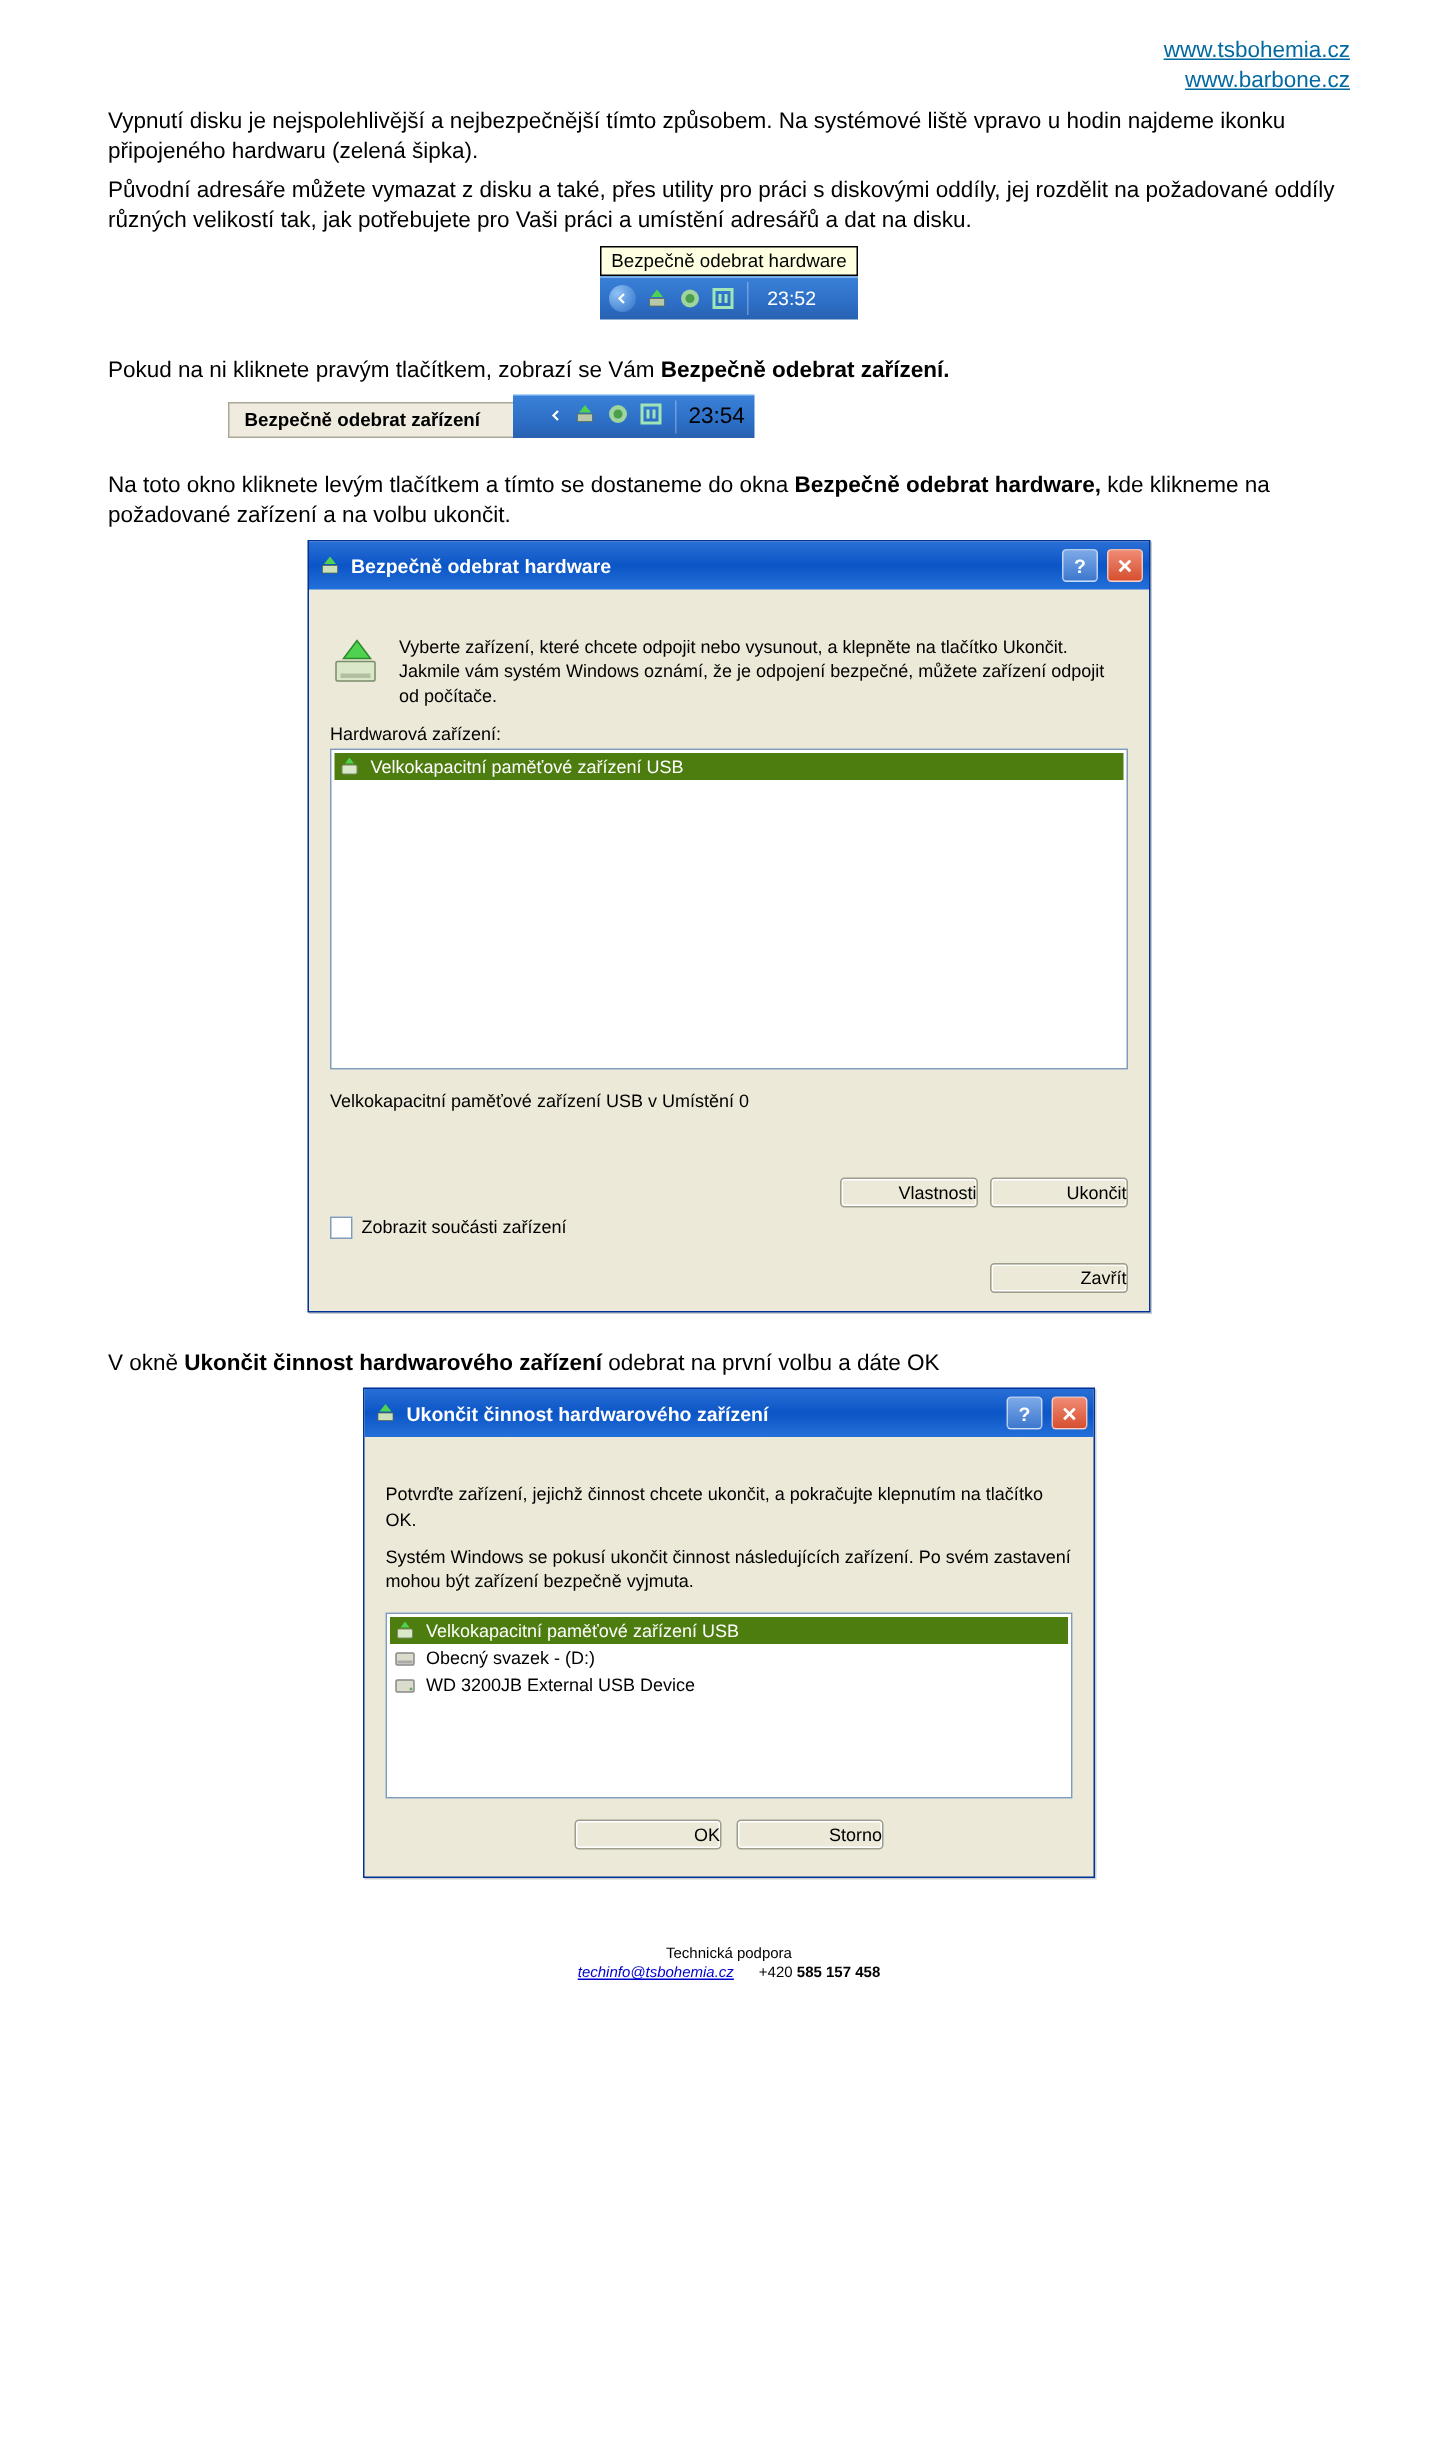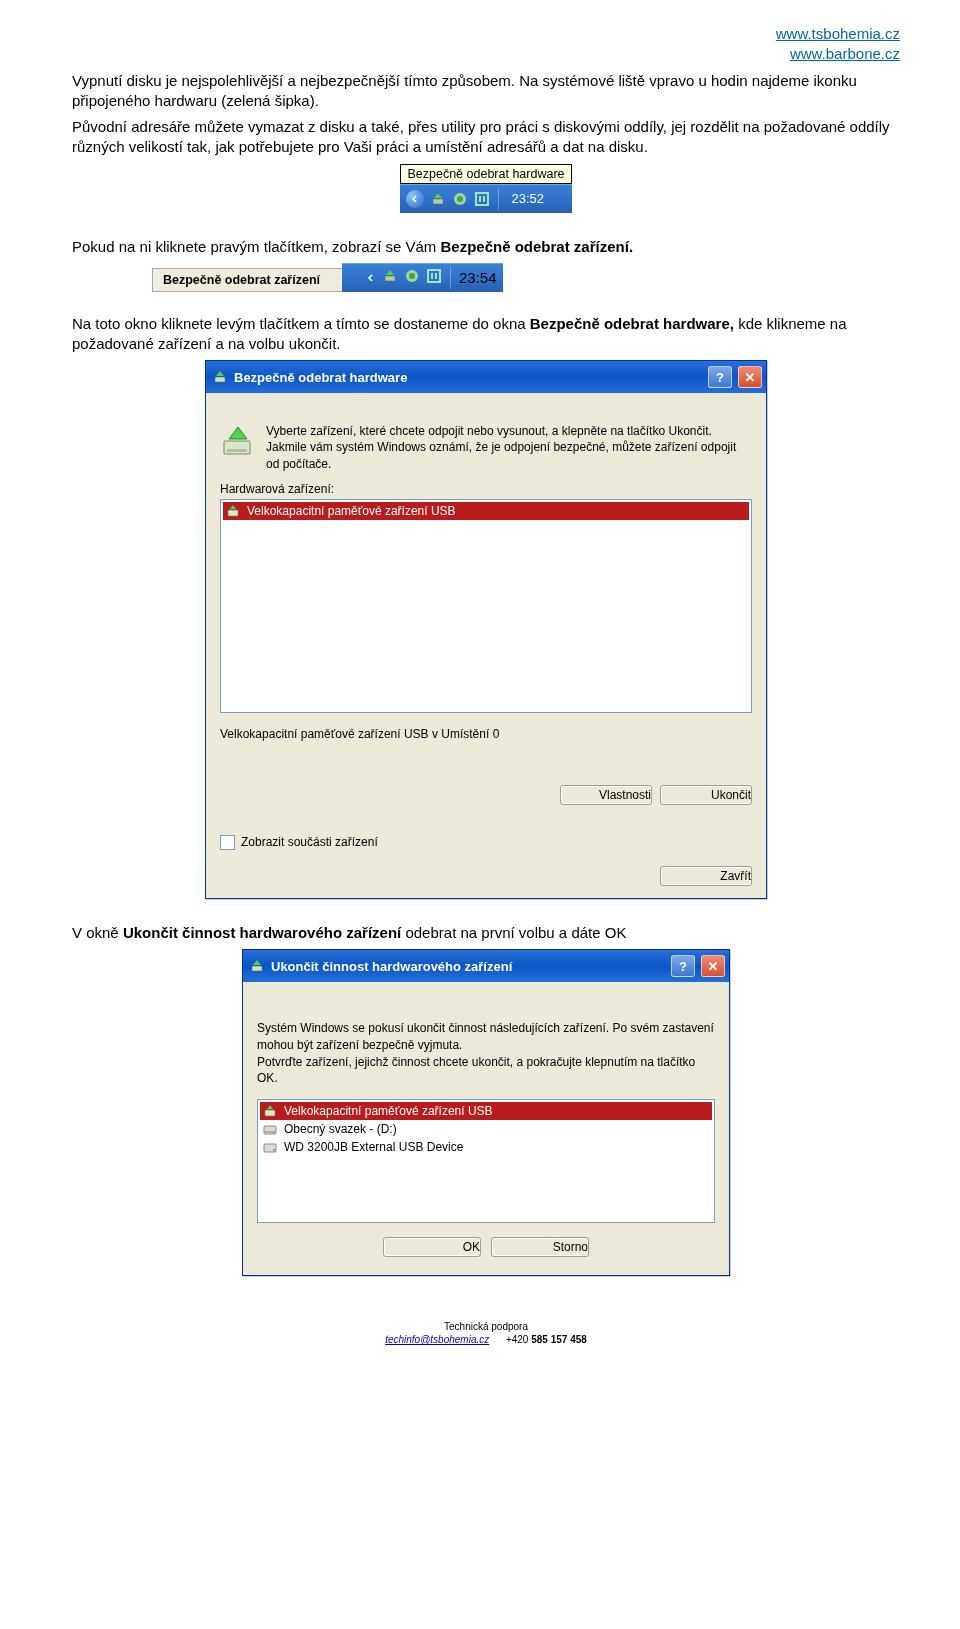--- a/index.html
+++ b/index.html
@@ -121,41 +121,41 @@
     border: 1px solid #7f9db9;
     height: 208px;
     padding: 2px;
     overflow: hidden;
   }
   .listbox .row {
     display: flex; align-items: center; gap: 6px;
     font-size: 12px; padding: 1px 2px;
   }
   .listbox .row.sel {
-    background: #b91c1c; color: #fff;
+    background: #4d7c0f; color: #fff;
   }
   .desc-box {
     margin-top: 10px;
     font-size: 12px;
     min-height: 52px;
     padding-top: 4px;
   }
   .dlg-foot-right { display:flex; justify-content:flex-end; gap:8px; margin-top:6px; }
   .winbtn {
     font-family: Tahoma, sans-serif;
     font-size: 12px;
     background: #ece9d8;
     border: 1px solid #9d9d90;
     border-radius: 3px;
     padding: 2px 0;
     min-width: 90px;
     text-align: right;
     box-shadow: inset 0 0 0 1px #fff, 0 0 0 1px rgba(0,0,0,0);
   }
-  .chk-row { display:flex; align-items:center; gap:6px; margin-top:30px; font-size:12px; }
+  .chk-row { display:flex; align-items:center; gap:6px; margin-top:6px; font-size:12px; }
   .chkbox {
     width: 13px; height: 13px; background:#fff; border:1px solid #7f9db9;
   }
 
   .dlg2 { width: 486px; }
   .dlg2 .intro-text { line-height: 1.4; }
   .dlg2 .listbox { height: 118px; }
   .dlg2 .dlg-foot-center { display:flex; justify-content:center; gap:10px; margin-top:14px; margin-bottom:6px;}
   .dlg2 .winbtn { min-width: 96px; }
 
@@ -325,22 +325,22 @@
               <rect x="3" y="8" width="10" height="5" fill="#cde0bc" stroke="#5a6a4a" stroke-width="0.5"></rect>
               <path d="M8 2 L4 7 L12 7 Z" fill="#4fd24f"></path>
             </svg>
         </span>
         <span>Ukončit činnost hardwarového zařízení</span>
         <span class="spacer"></span>
         <span class="dlg-btn-help">?</span>
         <span class="dlg-btn-close">✕</span>
       </div>
       <div class="dlg-body">
+        <div class="intro-text">Potvrďte zařízení, jejichž činnost chcete ukončit, a pokračujte klepnutím na tlačítko OK.</div>
         <div class="intro-text" style="margin-top:8px;">Systém Windows se pokusí ukončit činnost následujících zařízení. Po svém zastavení mohou být zařízení bezpečně vyjmuta.</div>
-        <div class="intro-text">Potvrďte zařízení, jejichž činnost chcete ukončit, a pokračujte klepnutím na tlačítko OK.</div>
         <div class="listbox" style="margin-top:12px;">
           <div class="row sel">
             <span class="usb-icon">
               <svg width="16" height="16" viewBox="0 0 16 16">
                   <rect x="3" y="7" width="10" height="6" rx="1" fill="#d8e8c8" stroke="#7a8a6a" stroke-width="0.7"></rect>
                   <path d="M8 2 L5 6 L11 6 Z" fill="#4fd24f"></path>
                 </svg>
             </span>
             <span>Velkokapacitní paměťové zařízení USB</span>
           </div>

